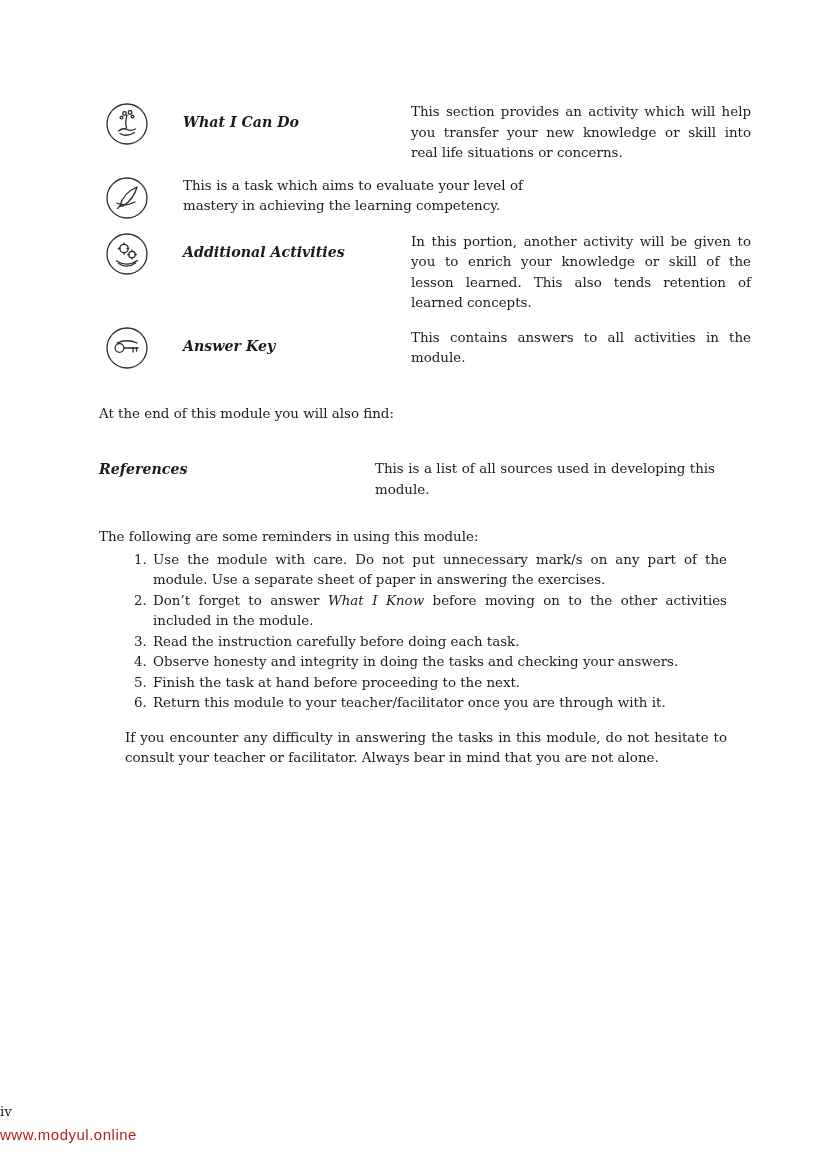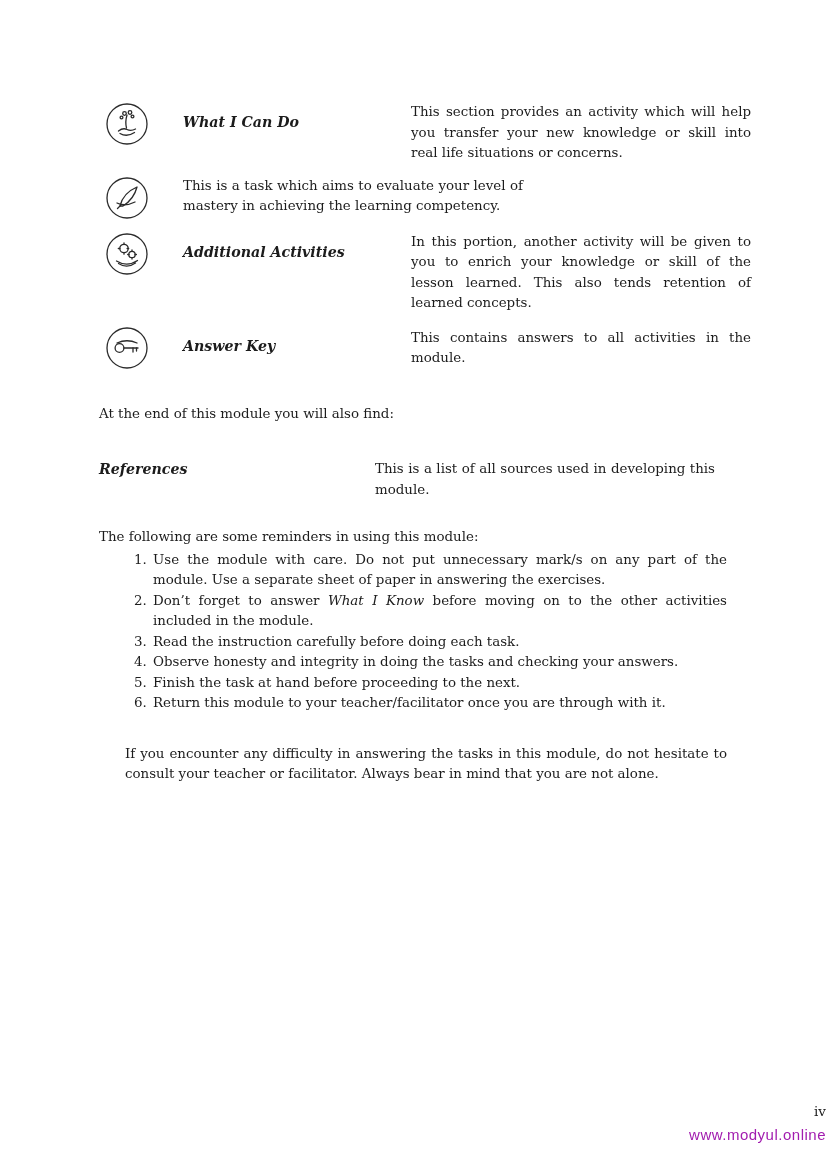--- a/index.html
+++ b/index.html
@@ -43,34 +43,34 @@
   ol.reminders {
     margin-top: 2px;
     margin-left: 26px;
     padding-left: 26px;
     text-align: justify;
   }
   ol.reminders li { padding-left: 2px; }
   .inline-italic { font-style: italic; }
 
   .closing { margin-left: 26px; text-align: justify; }
-  .closing.p1 { margin-top: 30px; }
+  .closing.p1 { margin-top: 14px; }
   .closing.p2 { margin-top: 10px; }
 
   .footer {
     position: absolute;
     left: 0; right: 0; bottom: 24px;
-    text-align: right;
+    text-align: left;
   }
   .page-number { font-size: 13.5px; color: #1c1c1c; }
   .watermark {
     margin-top: 3px;
     font-family: "Liberation Sans", "DejaVu Sans", sans-serif;
     font-size: 15px;
-    color: #a21caf;
+    color: #b91c1c;
     letter-spacing: 0.5px;
   }
   .ic { stroke: #2b2b2b; fill: none; stroke-width: 1.3; stroke-linecap: round; stroke-linejoin: round; }
 </style>
 </head>
 <body>
 
 <div class="page">
 
   <div class="icon-row">

